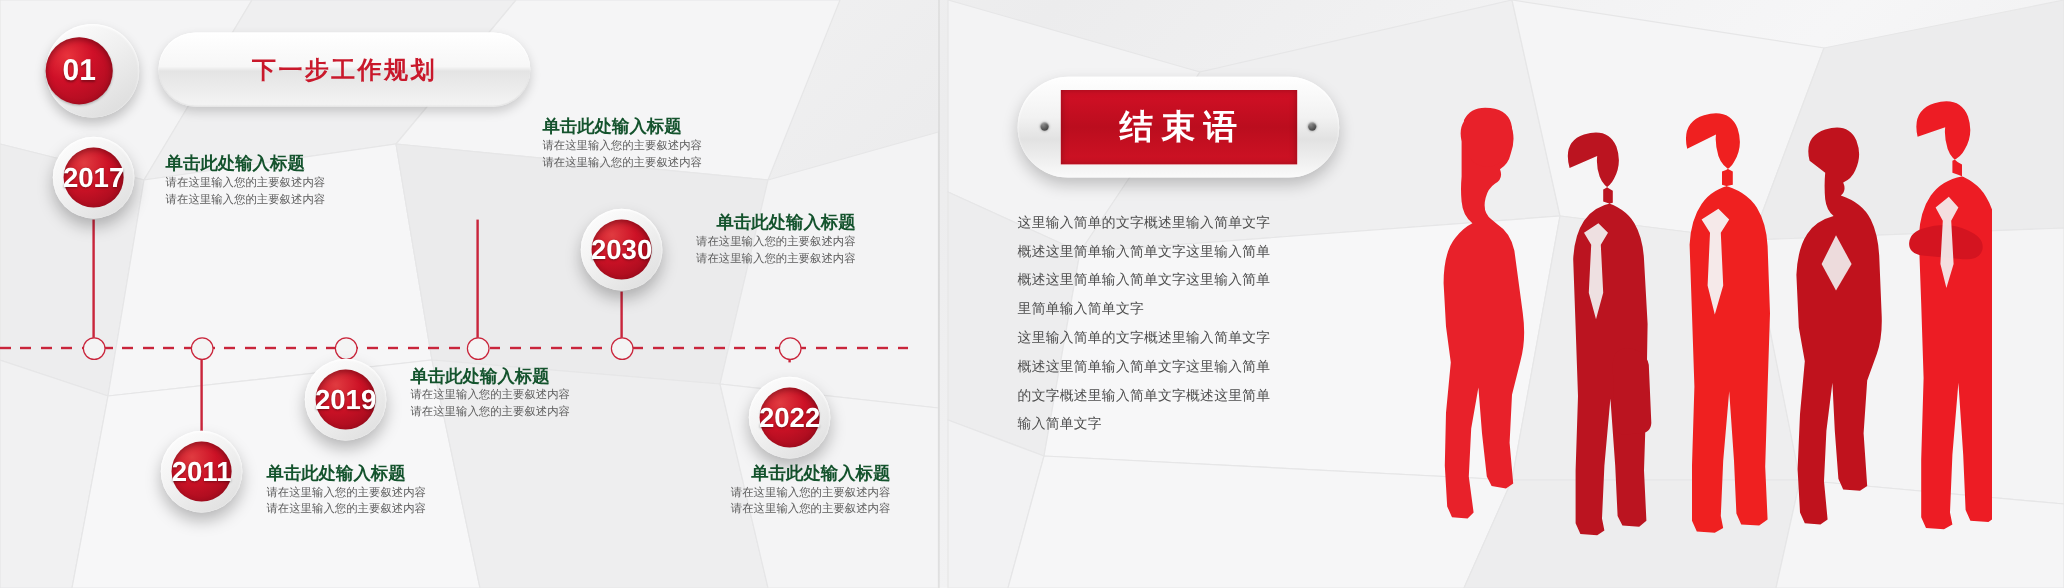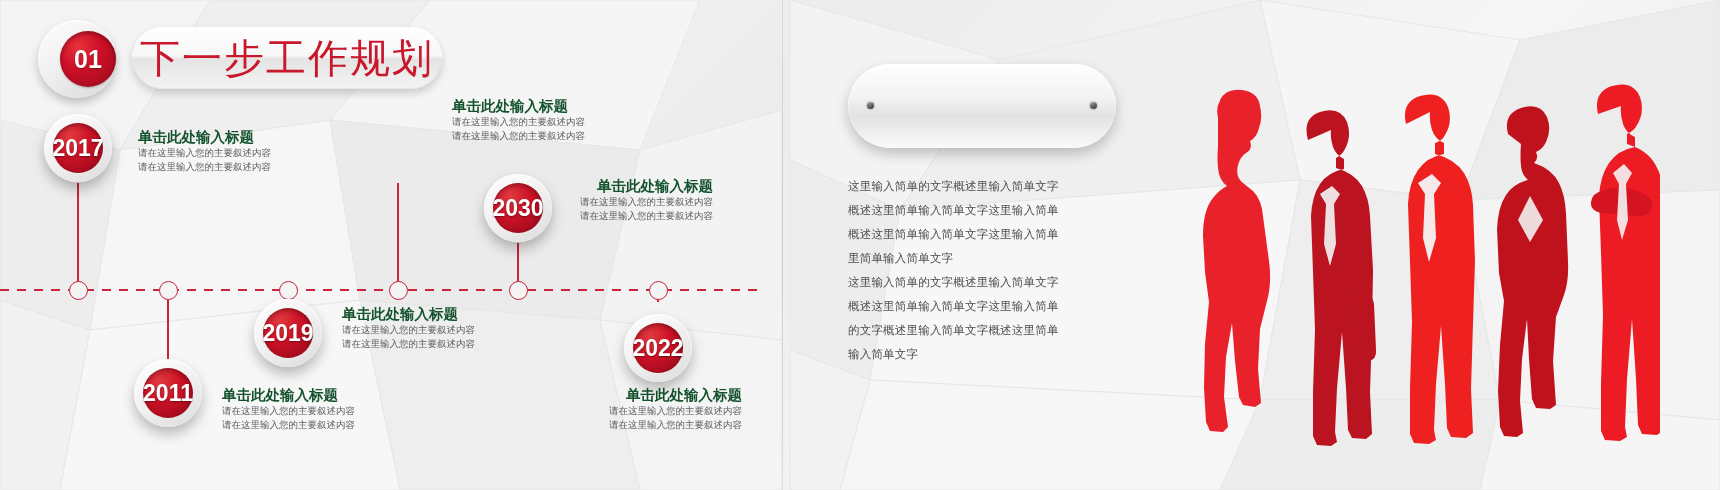--- a/index.html
+++ b/index.html
@@ -16,34 +16,34 @@
   .bg svg{position:absolute;inset:0;width:100%;height:100%;}
 
   
   .divider{position:absolute;left:782px;top:0;width:1px;height:490px;
     background:linear-gradient(to bottom,#d8d8d8,#cfcfcf,#dcdcdc);}
 
   
   .sec-badge{position:absolute;left:38px;top:20px;width:78px;height:78px;border-radius:50%;
     background:linear-gradient(145deg,#ffffff 0%,#f0f0f0 45%,#d9d9d9 100%);
     box-shadow:0 5px 10px rgba(0,0,0,.22), inset 0 1px 2px #fff;
-    display:flex;align-items:center;justify-content:flex-end;}
+    display:flex;align-items:center;justify-content:flex-start;}
   .sec-badge .inner{width:56px;height:56px;border-radius:50%;
     background:radial-gradient(circle at 33% 28%,#e8333c 0%,#cf1028 38%,#9c0b1c 100%);
     box-shadow:inset 0 2px 5px rgba(0,0,0,.35), 0 1px 2px rgba(0,0,0,.25);
     display:flex;align-items:center;justify-content:center;}
   .sec-badge .inner span{color:#fff;font-size:25px;font-weight:bold;letter-spacing:0px;
     text-shadow:0 1px 2px rgba(0,0,0,.35);font-family:"Liberation Sans",sans-serif;}
 
   
   .title-pill{position:absolute;left:132px;top:27px;width:310px;height:62px;border-radius:31px;
     background:linear-gradient(to bottom,#ffffff 0%,#f7f7f7 46%,#e4e4e4 52%,#f4f4f4 100%);
     box-shadow:0 4px 9px rgba(0,0,0,.18), inset 0 1px 1px #fff, inset 0 -1px 1px rgba(0,0,0,.06);
     display:flex;align-items:center;justify-content:center;}
-  .title-pill span{color:#c9182b;font-size:40px;font-weight:normal;letter-spacing:2px;
+  .title-pill span{color:#c9182b;font-size:20px;font-weight:bold;letter-spacing:2px;
     font-family:"DejaVu Sans","Liberation Sans",sans-serif;}
 
   
   .timeline{position:absolute;left:0;top:289px;width:760px;height:2px;
     background-image:repeating-linear-gradient(to right,#c9253b 0px,#c9253b 9px,transparent 9px,transparent 17px);}
   .tl-node{position:absolute;width:17px;height:17px;border-radius:50%;
     border:1.5px solid #c9253b;background:#f4f4f4;top:281px;}
   .tl-stem{position:absolute;width:1.5px;background:#c9253b;}
 
   
@@ -213,20 +213,23 @@
 
   <div class="item-txt right" style="left:470px;top:386px;width:272px;">
     <div class="h">单击此处输入标题</div>
     <div class="p">请在这里输入您的主要叙述内容</div>
     <div class="p">请在这里输入您的主要叙述内容</div>
   </div>
 
   <div class="plaque">
     <div class="screw l"></div>
     <div class="screw r"></div>
+    <div class="red">
+      <span>结束语</span>
+    </div>
   </div>
 
   <div class="body-copy">
     <p>这里输入简单的文字概述里输入简单文字</p>
     <p>概述这里简单输入简单文字这里输入简单</p>
     <p>概述这里简单输入简单文字这里输入简单</p>
     <p>里简单输入简单文字</p>
     <p>这里输入简单的文字概述里输入简单文字</p>
     <p>概述这里简单输入简单文字这里输入简单</p>
     <p>的文字概述里输入简单文字概述这里简单</p>

